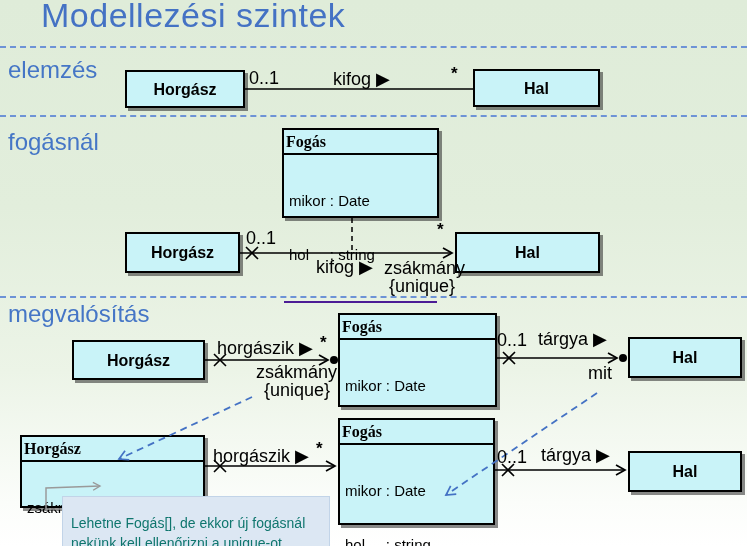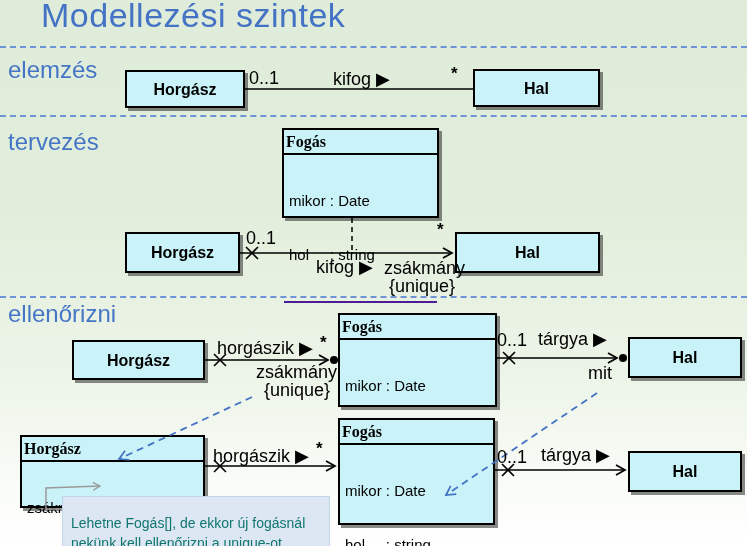--- a/index.html
+++ b/index.html
@@ -30,22 +30,22 @@
 
 <div class="slide">
 
   <div class="title">Modellezési szintek</div>
 
   <div class="sep" style="top:46px"></div>
   <div class="sep" style="top:115px"></div>
   <div class="sep" style="top:296px"></div>
 
   <div class="sect" style="left:8px;top:56px">elemzés</div>
-  <div class="sect" style="left:8px;top:128px">tervezés</div>
-  <div class="sect" style="left:8px;top:300px">ellenőrizni</div>
+  <div class="sect" style="left:8px;top:128px">fogásnál</div>
+  <div class="sect" style="left:8px;top:300px">megvalósítás</div>
 
   <div class="ubox single" style="left:125px;top:70px;width:120px;height:38px">
     <div class="cname">Horgász</div>
   </div>
   <div class="ubox single" style="left:473px;top:69px;width:127px;height:38px">
     <div class="cname">Hal</div>
   </div>
   <div class="lbl" style="left:249px;top:68px">0..1</div>
   <div class="lbl" style="left:333px;top:68px">kifog ▶</div>
   <div class="lbl star" style="left:451px;top:64px">*</div>

